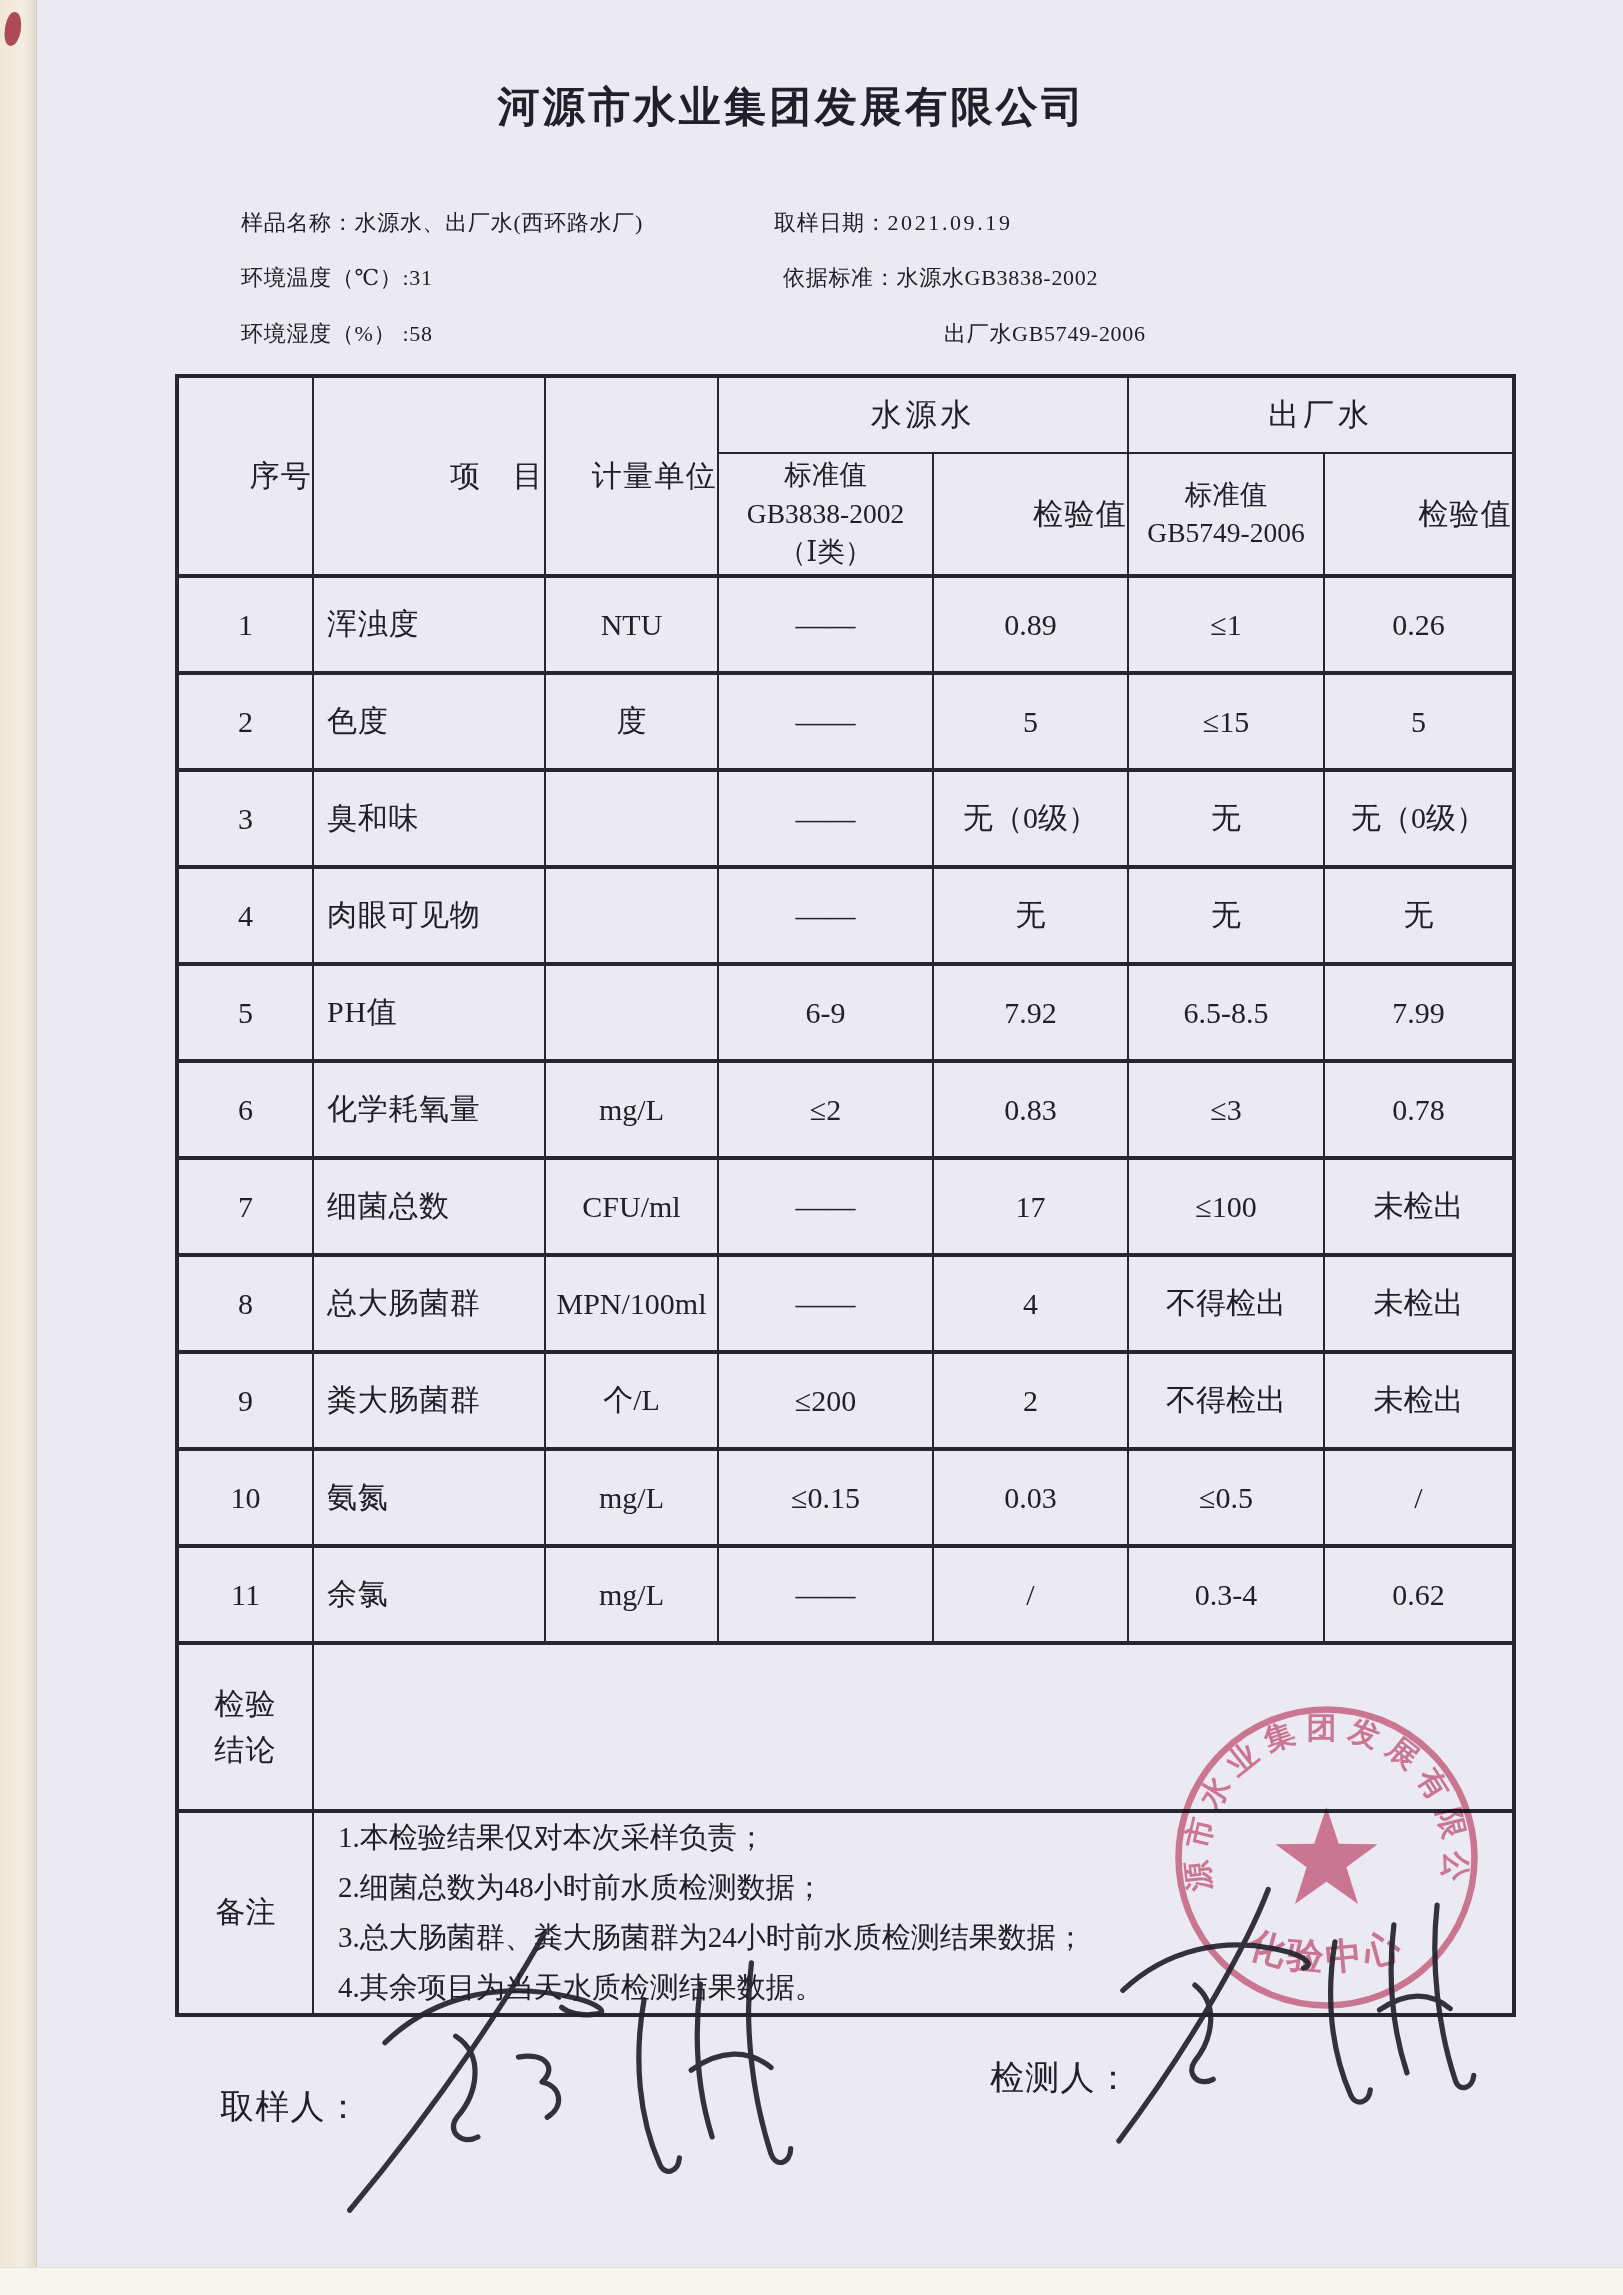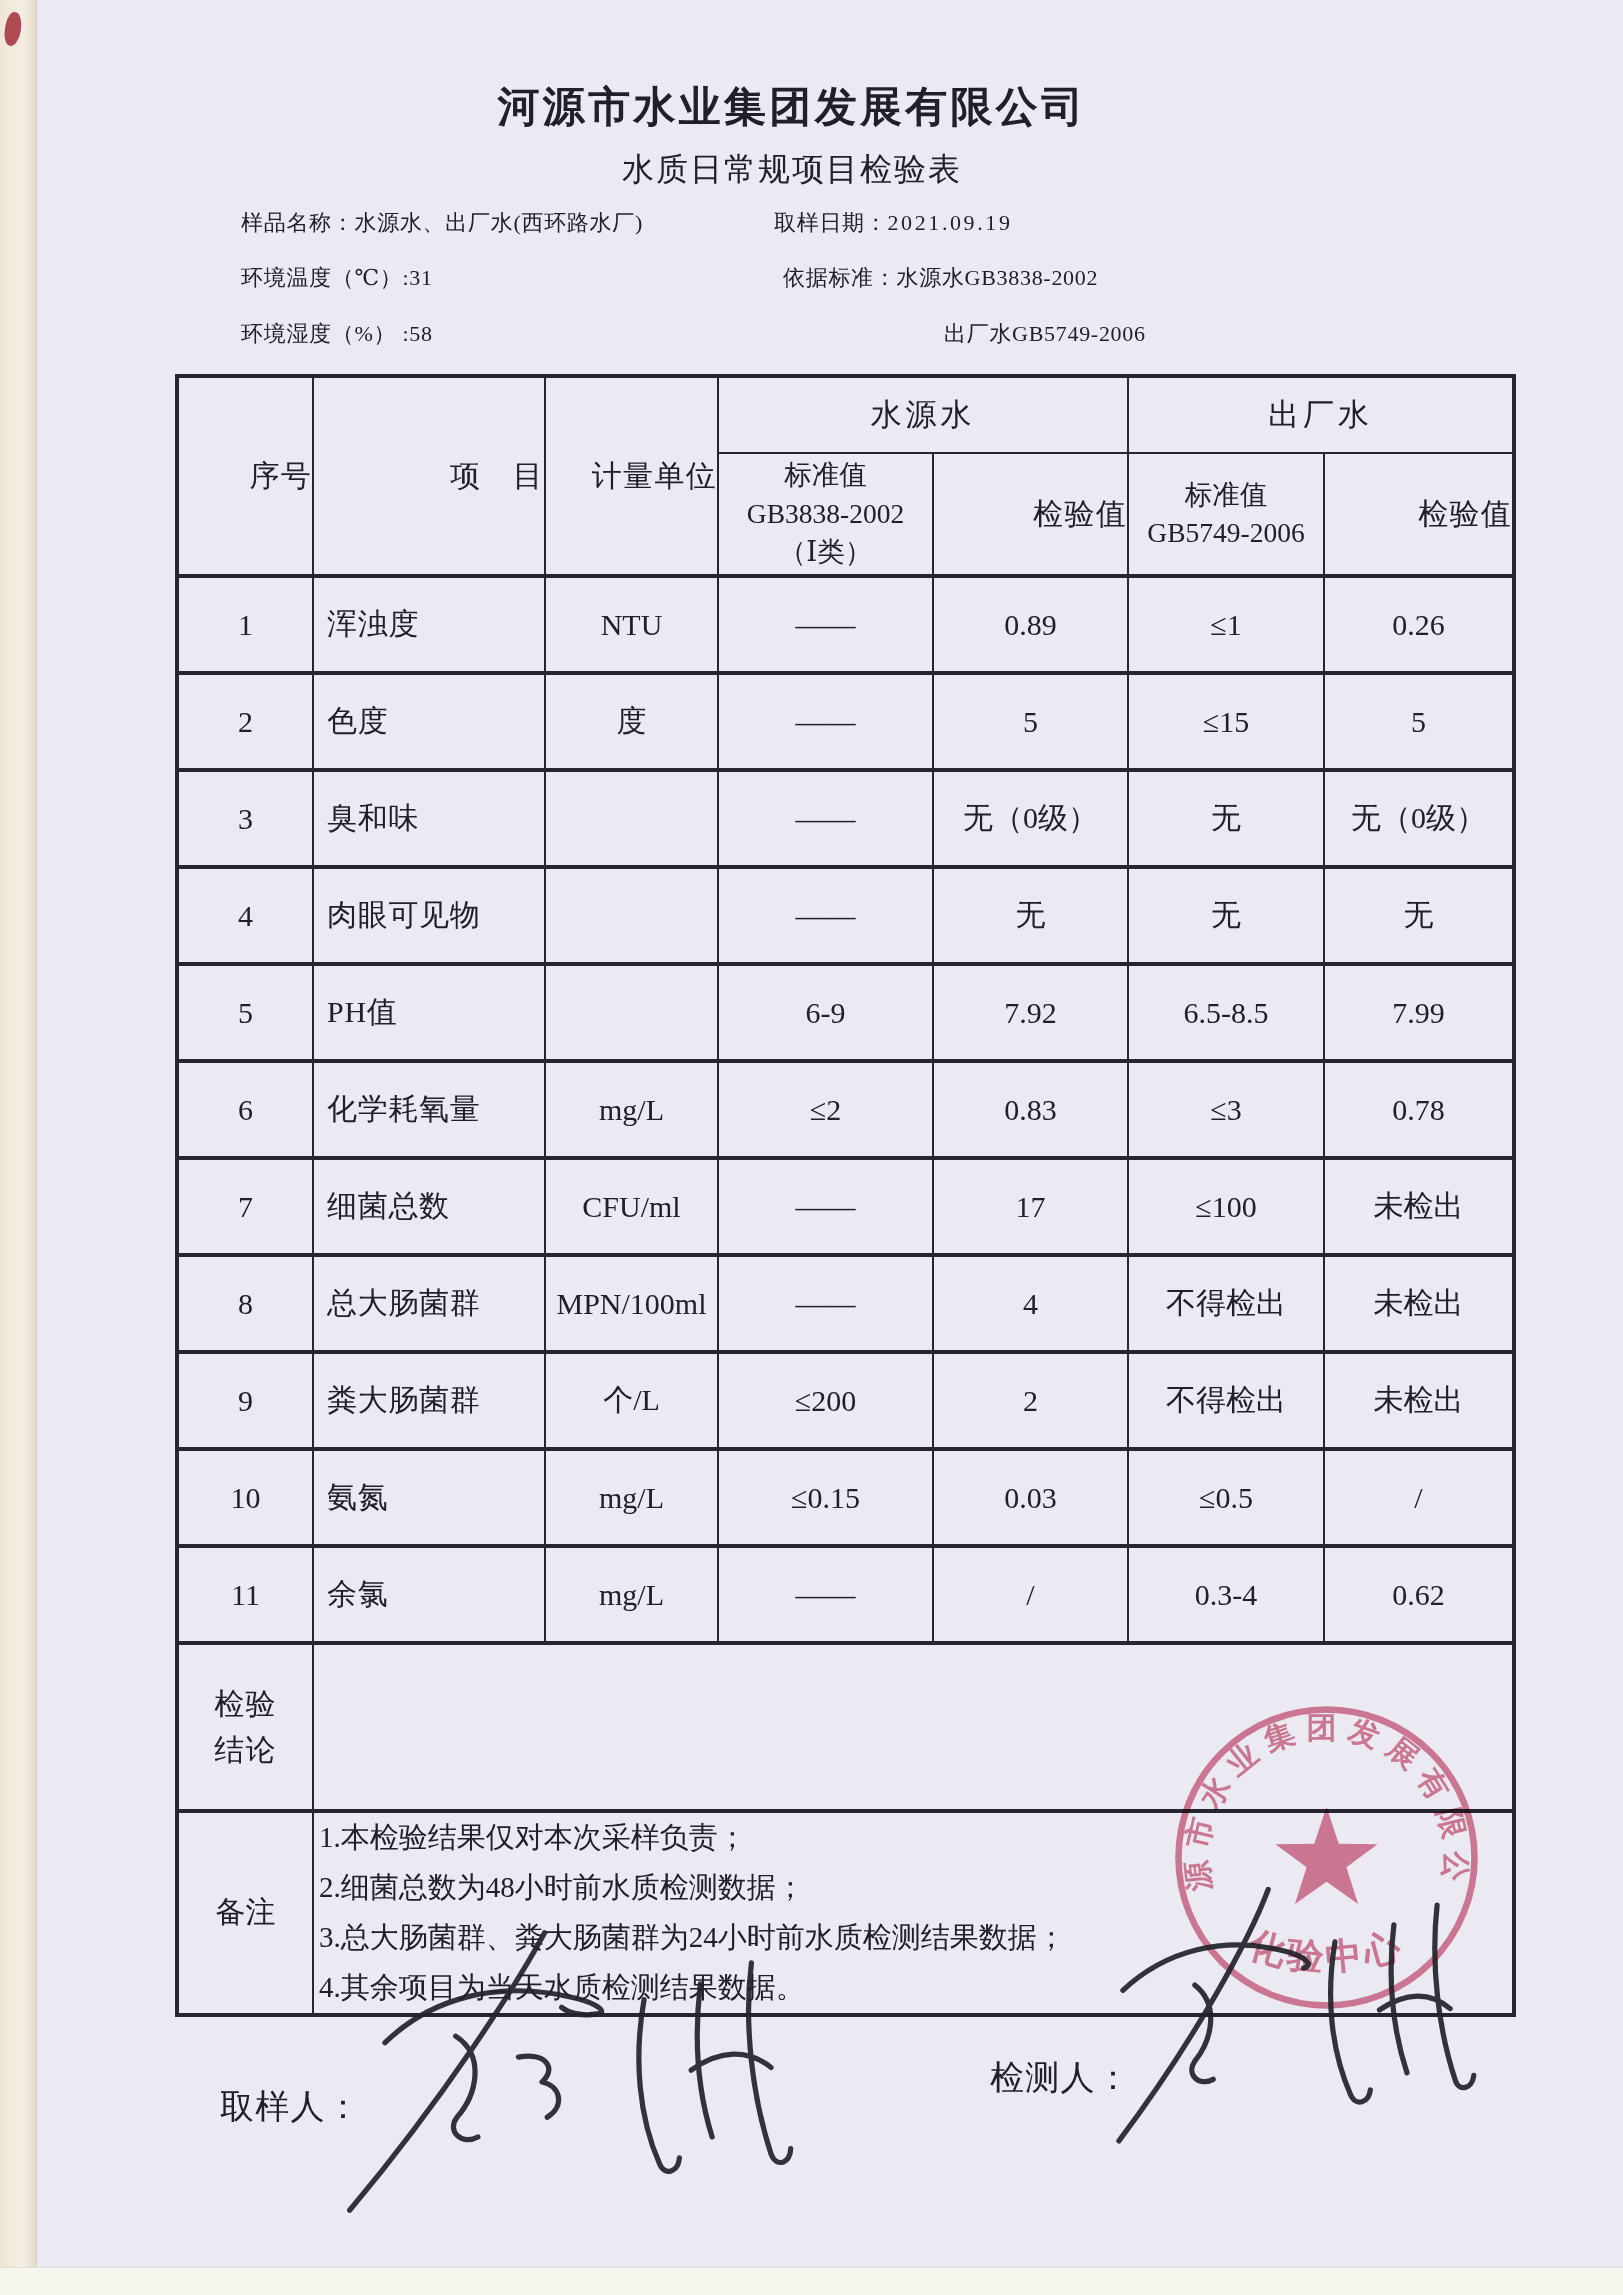--- a/index.html
+++ b/index.html
@@ -32,38 +32,37 @@
   td{border:2.6px solid var(--line);text-align:center;vertical-align:middle;
      font-size:30px;padding:0;overflow:hidden;}
   tr.hr>td{border-top-width:4.6px;}
   tr.h1{height:77px;} tr.h2{height:123px;}
   tr.dr{height:97px;} tr.concl{height:168px;} tr.rem{height:182px;}
   td.group{font-size:31px;letter-spacing:3.9px;}
   td.colhead{font-size:30px;letter-spacing:1.3px;text-align:right;}
   td.std{font-size:27.5px;white-space:pre-line;line-height:1.4;}
   td.item{text-align:left;padding-left:13px;letter-spacing:0.7px;}
   td.concl-label{white-space:pre-line;line-height:1.55;letter-spacing:1.3px;}
-  td.remarks-cell{text-align:left;font-size:29px;line-height:1.72;padding-left:5px;}
+  td.remarks-cell{text-align:left;font-size:29px;line-height:1.72;padding-left:24px;}
   td.blank{font-size:0;}
 
   .sig-label{position:absolute;font-size:34px;letter-spacing:1.3px;}
   svg.sig{position:absolute;opacity:.92;}
   svg.sig path{fill:none;stroke:#23232b;stroke-width:8;stroke-linecap:round;stroke-linejoin:round;}
   svg.stamp{position:absolute;left:1170px;top:1697px;mix-blend-mode:multiply;opacity:.88;}
 </style>
 </head>
 <body>
 
 <div class="paper">
   <div class="edge-left"></div>
   <div class="edge-bottom"></div>
   <div class="corner-mark"></div>
 
   <div class="title">河源市水业集团发展有限公司</div>
-  <div class="subtitle">水质日常规项目检验表</div>
 
   <div class="il" style="left:241px;top:208px;">
     <span>样品名称：</span><span>水源水、出厂水(西环路水厂)</span>
   </div>
   <div class="il" style="left:774px;top:208px;">
     <span>取样日期：</span><span style="letter-spacing:2.6px;">2021.09.19</span>
   </div>
   <div class="il" style="left:241px;top:263px;">
     <span>环境温度（℃）:</span><span>31</span>
   </div>

